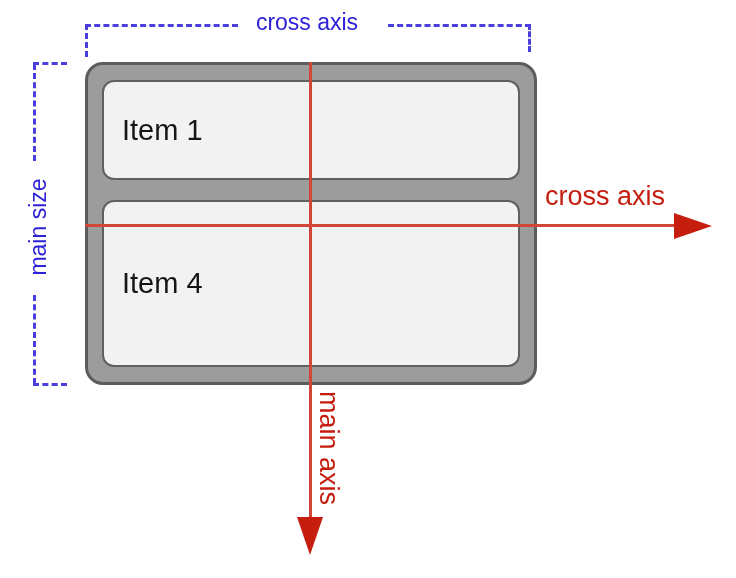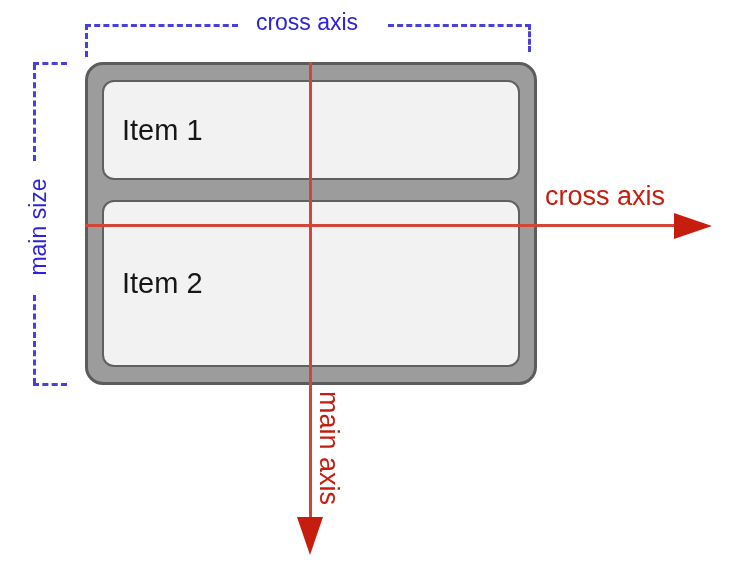--- a/index.html
+++ b/index.html
@@ -82,21 +82,21 @@
   <div class="dash-v ms-dash-top"></div>
   <div class="blue-label main-size-label">main size</div>
   <div class="dash-v ms-dash-bottom"></div>
   <div class="dash-h ms-tick-bottom"></div>
 
   <div class="flex-container">
     <div class="flex-item first">
       <span>Item 1</span>
     </div>
     <div class="flex-item second">
-      <span>Item 2</span>
+      <span>Item 4</span>
     </div>
   </div>
 
   <div class="cross-axis-line"></div>
   <div class="cross-axis-arrowhead"></div>
   <div class="red-label cross-axis-label">cross axis</div>
 
   <div class="main-axis-line"></div>
   <div class="main-axis-arrowhead"></div>
   <div class="red-label main-axis-label">main axis</div>

